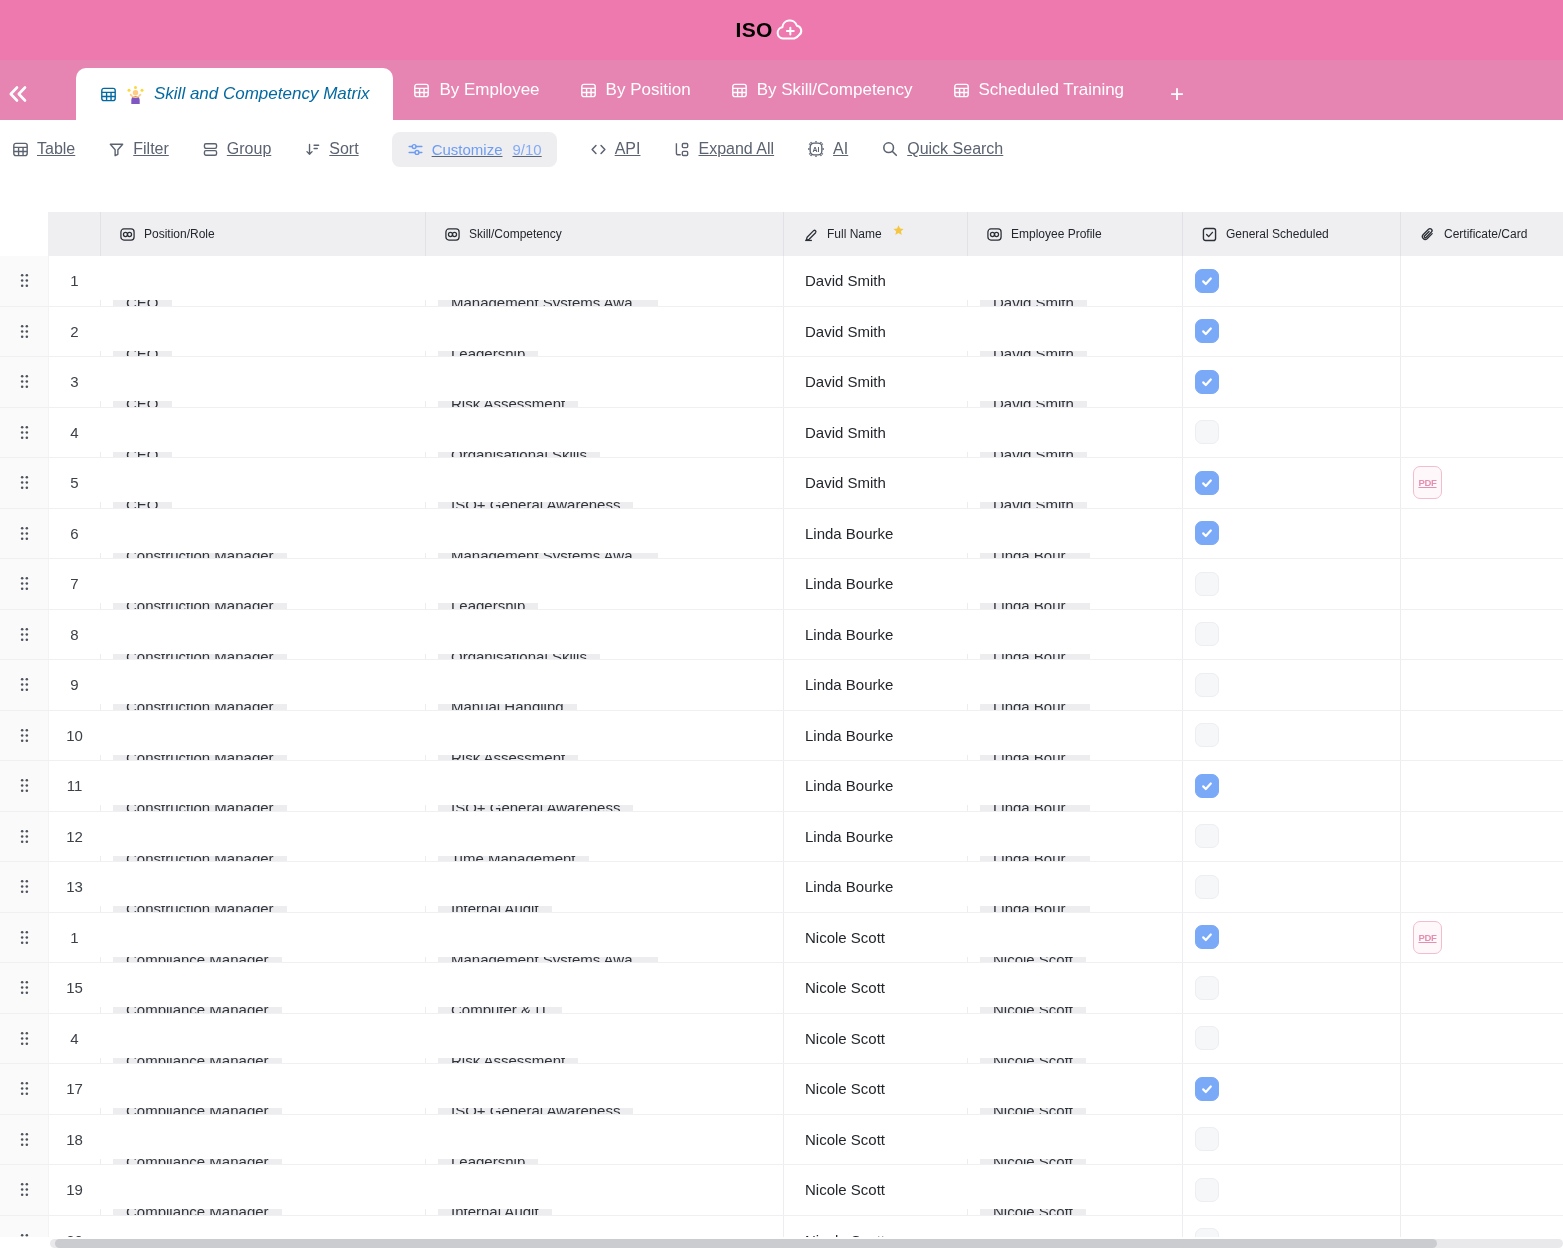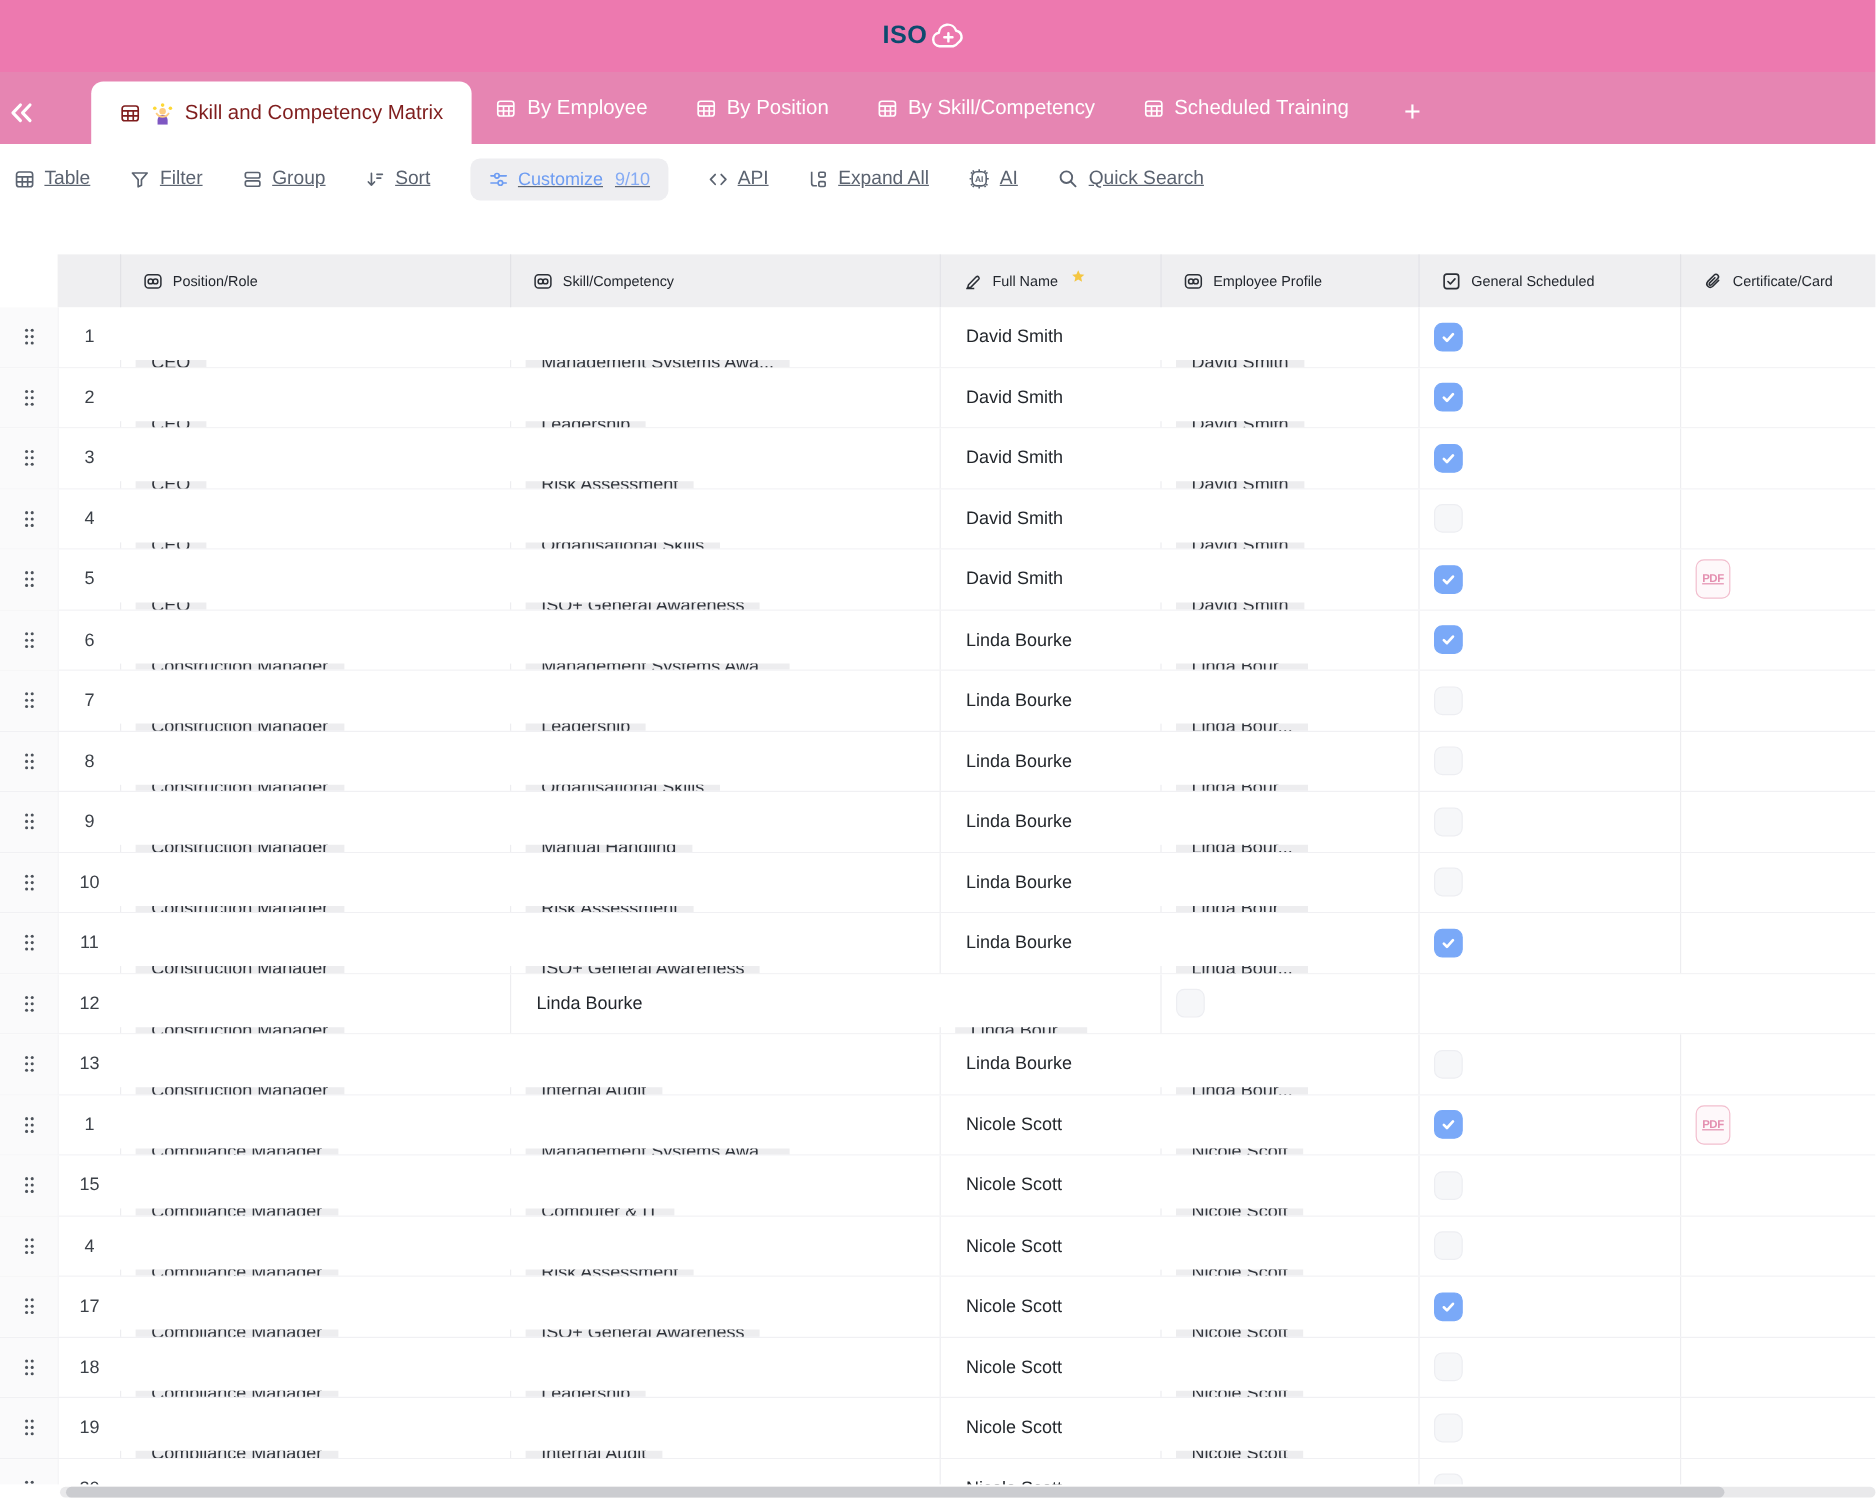--- a/index.html
+++ b/index.html
@@ -7,30 +7,30 @@
     width:1563px;height:1250px;overflow:hidden;background:#fff;
     font-family:"Liberation Sans",sans-serif;position:relative;
     -webkit-font-smoothing:antialiased;
   }
   .icon{display:inline-flex;align-items:center;justify-content:center;line-height:0;}
 
   
   .topbar{height:60px;background:#ED79AF;position:relative;}
   .logo{position:absolute;left:calc(50% - 46px);top:50%;transform:translateY(-50%);
         display:flex;align-items:center;gap:1px;}
-  .logo-text{color:#0c4a6e;font-weight:800;font-size:21px;letter-spacing:.3px;}
+  .logo-text{color:#000000;font-weight:800;font-size:21px;letter-spacing:.3px;}
 
   
   .tabbar{height:60px;background:#E685B2;display:flex;align-items:flex-end;position:relative;}
   .collapse{color:#fff;margin:0 0 14px 6px;cursor:pointer;}
   .tabs{display:flex;align-items:flex-end;margin-left:46px;height:100%;}
   .tab{display:flex;align-items:center;gap:9px;padding:0 20px;height:100%;
        color:#fff;font-size:17px;cursor:pointer;white-space:nowrap;}
-  .tab.active{background:#fff;height:52px;border-radius:10px 10px 0 0;color:#7f1d1d;
-       padding:0 24px;font-weight:500;}
+  .tab.active{background:#fff;height:52px;border-radius:10px 10px 0 0;color:#0369a1;
+       padding:0 24px;font-weight:500;font-style:italic;}
   .add-tab{color:#fff;font-size:24px;font-weight:300;margin:0 0 12px 26px;cursor:pointer;}
 
   
   .toolbar{height:58px;background:#fff;display:flex;align-items:center;
            padding-left:12px;gap:33px;color:#5B6370;font-size:16px;text-decoration:underline;}
   .tb-item{display:flex;align-items:center;gap:8px;cursor:pointer;white-space:nowrap;}
   .tb-item.pill{background:#EEEEF1;border-radius:8px;padding:9px 15px;color:#6D9CF2;}
   .tb-badge{color:#85ABF4;margin-left:2px;}
 
   
@@ -633,20 +633,23 @@
             <circle cx="3.8" cy="8" r="1.2"></circle>
             <circle cx="8.2" cy="8" r="1.2"></circle>
             <circle cx="3.8" cy="13" r="1.2"></circle>
             <circle cx="8.2" cy="13" r="1.2"></circle>
           </svg>
         </div>
         <div class="c rnum">12</div>
         <div class="c bordered pad">
           <span class="pill">Construction Manager</span>
         </div>
+        <div class="c bordered pad">
+          <span class="pill">Time Management</span>
+        </div>
         <div class="c bordered name">Linda Bourke</div>
         <div class="c bordered pad">
           <span class="pill">Linda Bour...</span>
         </div>
         <div class="c bordered">
           <span class="cb"></span>
         </div>
         <div class="c bordered"></div>
       </div>
       <div class="row">

